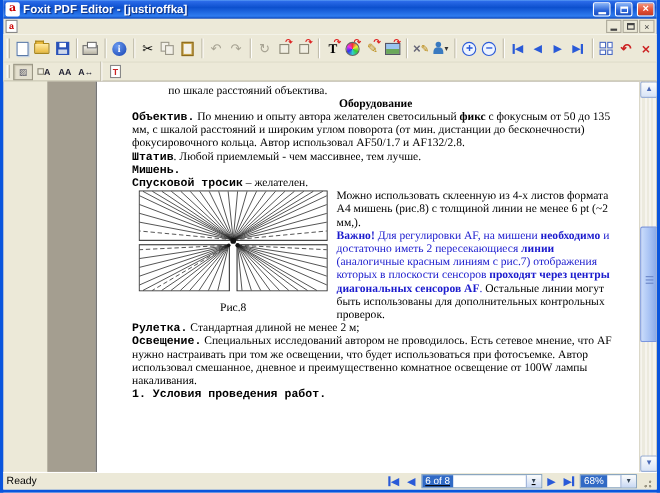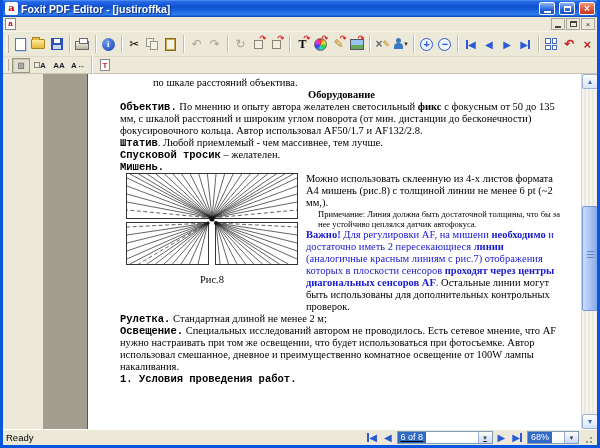--- a/index.html
+++ b/index.html
@@ -108,21 +108,21 @@
   
   .statusbar { height:16px; flex:0 0 16px; display:flex; align-items:center; gap:3px;
     padding:0 3px; font-size:9.5px; border-top:1px solid #fff; background:#ece9d8; }
   .status-text { flex:0 0 auto; }
   .statfill { flex:1; }
   .combo { display:flex; align-items:center; border:1px solid #7f9db9; background:#fff; height:13px; }
   .combo .val { background:#316ac5; color:#fff; padding:0 3px; font-size:9px; line-height:11px; }
   .combo .fill { flex:1; }
   .combo .dd { width:14px; height:11px; margin:0; background:linear-gradient(180deg,#fdfdfb,#c8d8f4);
     border-left:1px solid #9ab0d8; color:#345; font-size:7px; text-align:center; line-height:11px; }
-  .combo.pagec { width:96px;text-decoration:underline; } .combo.zoomc { width:52px; }
+  .combo.pagec { width:110px;text-decoration:underline; } .combo.zoomc { width:52px; }
   .snav { color:#2a5ad8; font-size:10px; display:flex; align-items:center; padding:0 2px; }
   .gripper { width:12px; height:12px; align-self:flex-end;
     background:radial-gradient(circle at 9px 9px,#9a9684 1px,transparent 1.4px),
                radial-gradient(circle at 9px 5px,#9a9684 1px,transparent 1.4px),
                radial-gradient(circle at 5px 9px,#9a9684 1px,transparent 1.4px); }
 </style>
 </head>
 <body>
 
 <div class="window">
@@ -302,22 +302,22 @@
         <div class="ic-pageT">T</div>
       </div>
   </div>
 
   <div class="docarea">
     <div class="page">
       <div class="indent1">по шкале расстояний объектива.</div>
       <div class="center">Оборудование</div>
       <div><b class="lead">Объектив.</b><span>  По мнению и опыту автора желателен светосильный  </span><b>фикс</b><span> с фокусным от 50 до 135 мм, с шкалой расстояний и широким углом поворота (от мин. дистанции до бесконечности) фокусировочного кольца. Автор использовал AF50/1.7 и AF132/2.8.</span></div>
       <div><b class="lead">Штатив</b><span>. Любой приемлемый - чем массивнее, тем лучше.</span></div>
+      <div><b class="lead">Мишень.</b></div>
       <div><b class="lead">Спусковой тросик</b><span> – желателен.</span></div>
-      <div><b class="lead">Мишень.</b></div>
 
       <div class="figrow">
         <div class="figleft">
           <svg id="fig8" width="172" height="92" viewBox="0 0 172 92">
               <rect x="0.5" y="0.5" width="171" height="45" fill="#fff" stroke="#333" stroke-width="1"></rect>
               <line x1="86" y1="45" x2="4" y2="1" stroke="#222" stroke-width="0.7"></line>
               <line x1="86" y1="45" x2="12.6" y2="1" stroke="#222" stroke-width="0.7"></line>
               <line x1="86" y1="45" x2="21.2" y2="1" stroke="#222" stroke-width="0.7"></line>
               <line x1="86" y1="45" x2="29.799999999999997" y2="1" stroke="#222" stroke-width="0.7"></line>
               <line x1="86" y1="45" x2="38.4" y2="1" stroke="#222" stroke-width="0.7"></line>
@@ -377,21 +377,20 @@
               <line x1="90" y1="50" x2="153.5" y2="91" stroke="#222" stroke-width="0.7"></line>
               <line x1="90" y1="50" x2="162" y2="91" stroke="#222" stroke-width="0.7"></line>
               <circle cx="86" cy="46" r="2.6" fill="#111"></circle>
               <circle cx="90" cy="50" r="2" fill="#111"></circle>
               <circle cx="82" cy="50" r="1.6" fill="#111"></circle>
             </svg>
           <div class="caption">Рис.8</div>
         </div>
         <div class="figright">
           <div>Можно использовать склеенную из 4-х листов формата А4 мишень (рис.8) с толщиной линии не менее 6 pt (~2 мм,).</div>
-          <div class="small note-ind">Примечание: Линия должна быть достаточной толщины, что бы за нее устойчиво цеплялся датчик автофокуса.</div>
           <div><span class="bb">Важно!</span><span class="blue"> Для регулировки AF, на мишени </span><span class="bb">необходимо</span><span class="blue">  и достаточно иметь 2 пересекающиеся </span><span class="bb">линии</span><span class="blue">  (аналогичные красным линиям с рис.7) отображения которых  в плоскости сенсоров </span><span class="bb">проходят через центры диагональных сенсоров AF</span><span class="blue">.</span><span> Остальные линии могут быть использованы для дополнительных контрольных проверок.</span></div>
         </div>
       </div>
 
       <div><b class="lead">Рулетка.</b><span> Стандартная длиной не менее 2 м;</span></div>
       <div><b class="lead">Освещение.</b><span> Специальных исследований автором не проводилось. Есть сетевое мнение, что AF нужно настраивать при том же освещении, что будет использоваться при фотосъемке. Автор использовал смешанное, дневное и преимущественно комнатное освещение от 100W лампы накаливания.</span></div>
       <div><b class="lead">1. Условия проведения работ.</b></div>
 
     </div>
 

